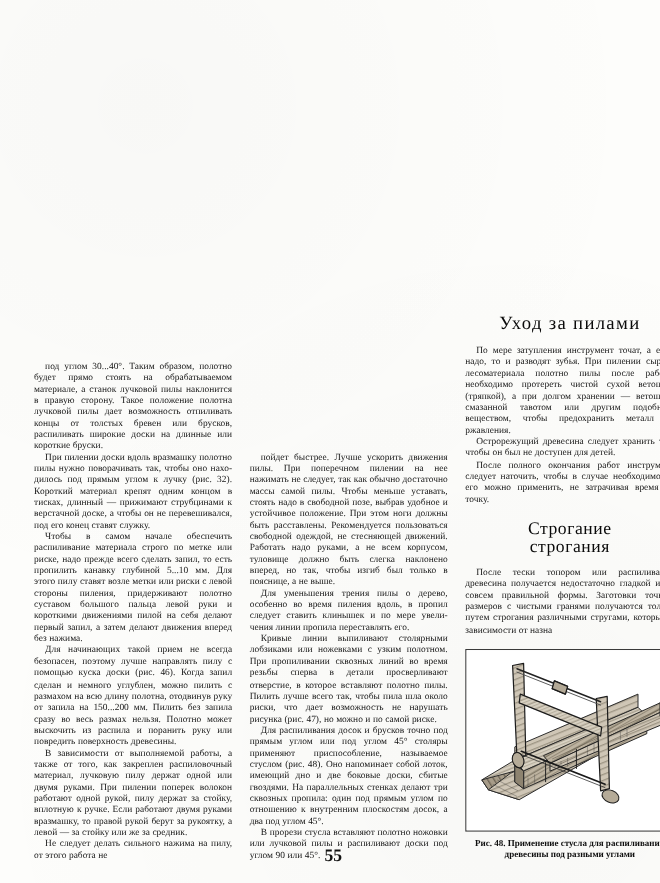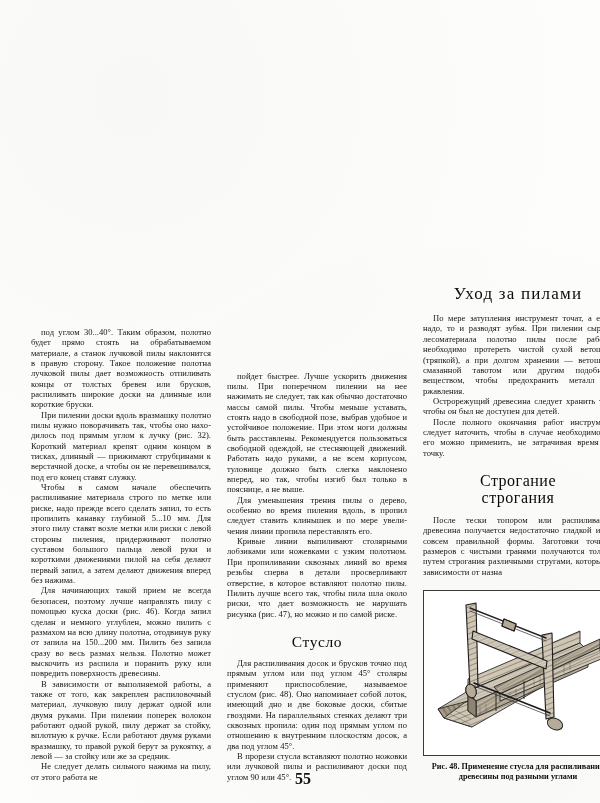--- a/index.html
+++ b/index.html
@@ -134,21 +134,20 @@
       <p class="body">Для начинающих такой прием не всегда безопасен, поэтому луч­ше направлять пилу с помощью куска доски (рис. 46). Когда за­пил сделан и немного углублен, можно пилить с размахом на всю длину полотна, отодвинув руку от запила на 150...200 мм. Пилить без запила сразу во весь размах нельзя. Полотно может выско­чить из распила и поранить руку или повредить поверхность дре­весины.</p>
       <p class="body">В зависимости от выполняемой работы, а также от того, как за­креплен распиловочный матери­ал, лучковую пилу держат одной или двумя руками. При пилении поперек волокон работают одной рукой, пилу держат за стойку, вплотную к ручке. Если работают двумя руками вразмашку, то пра­вой рукой берут за рукоятку, а левой — за стойку или же за сред­ник.</p>
       <p class="body">Не следует делать сильного на­жима на пилу, от этого работа не</p>
     </div>
 
     <div class="col col-2">
       <p class="body">пойдет быстрее. Лучше ускорить движения пилы. При поперечном пилении на нее нажимать не сле­дует, так как обычно достаточно массы самой пилы. Чтобы мень­ше уставать, стоять надо в свобод­ной позе, выбрав удобное и устой­чивое положение. При этом ноги должны быть расставлены. Реко­мендуется пользоваться свобод­ной одеждой, не стесняющей дви­жений. Работать надо руками, а не всем корпусом, туловище должно быть слегка наклонено вперед, но так, чтобы изгиб был только в пояснице, а не выше.</p>
       <p class="body">Для уменьшения трения пилы о дерево, особенно во время пиле­ния вдоль, в пропил следует ста­вить клинышек и по мере увели­чения линии пропила перестав­лять его.</p>
       <p class="body">Кривые линии выпиливают сто­лярными лобзиками или ножев­ками с узким полотном. При про­пиливании сквозных линий во время резьбы сперва в детали про­сверливают отверстие, в которое вставляют полотно пилы. Пилить лучше всего так, чтобы пила шла около риски, что дает возмож­ность не нарушать рисунка (рис. 47), но можно и по самой риске.</p>
 
-      <h2 class="section stuslo">Стусло</h2>
 
       <p class="body">Для распиливания досок и брус­ков точно под прямым углом или под углом 45° столяры применя­ют приспособление, называемое стуслом (рис. 48). Оно напоминает собой лоток, имеющий дно и две боковые доски, сбитые гвоздями. На параллельных стенках делают три сквозных пропила: один под прямым углом по отношению к внутренним плоскостям досок, а два под углом 45°.</p>
       <p class="body">В прорези стусла вставляют полотно ножовки или лучковой пилы и распиливают доски под углом 90 или 45°.</p>
     </div>
 
     <div class="col col-3">
       <h2 class="section uhod">Уход за пилами</h2>
 
       <p class="body">По мере затупления инструмент точат, а если надо, то и разводят зубья. При пилении сырого лесо­материала полотно пилы после работы необходимо протереть чис­той сухой ветошью (тряпкой), а при долгом хранении — ветошью, смазанной тавотом или другим подобным веществом, чтобы пре­дохранить металл от ржавления.</p>
       <p class="body">Острорежущий древесина сле­дует хранить так, чтобы он был не доступен для детей.</p>

